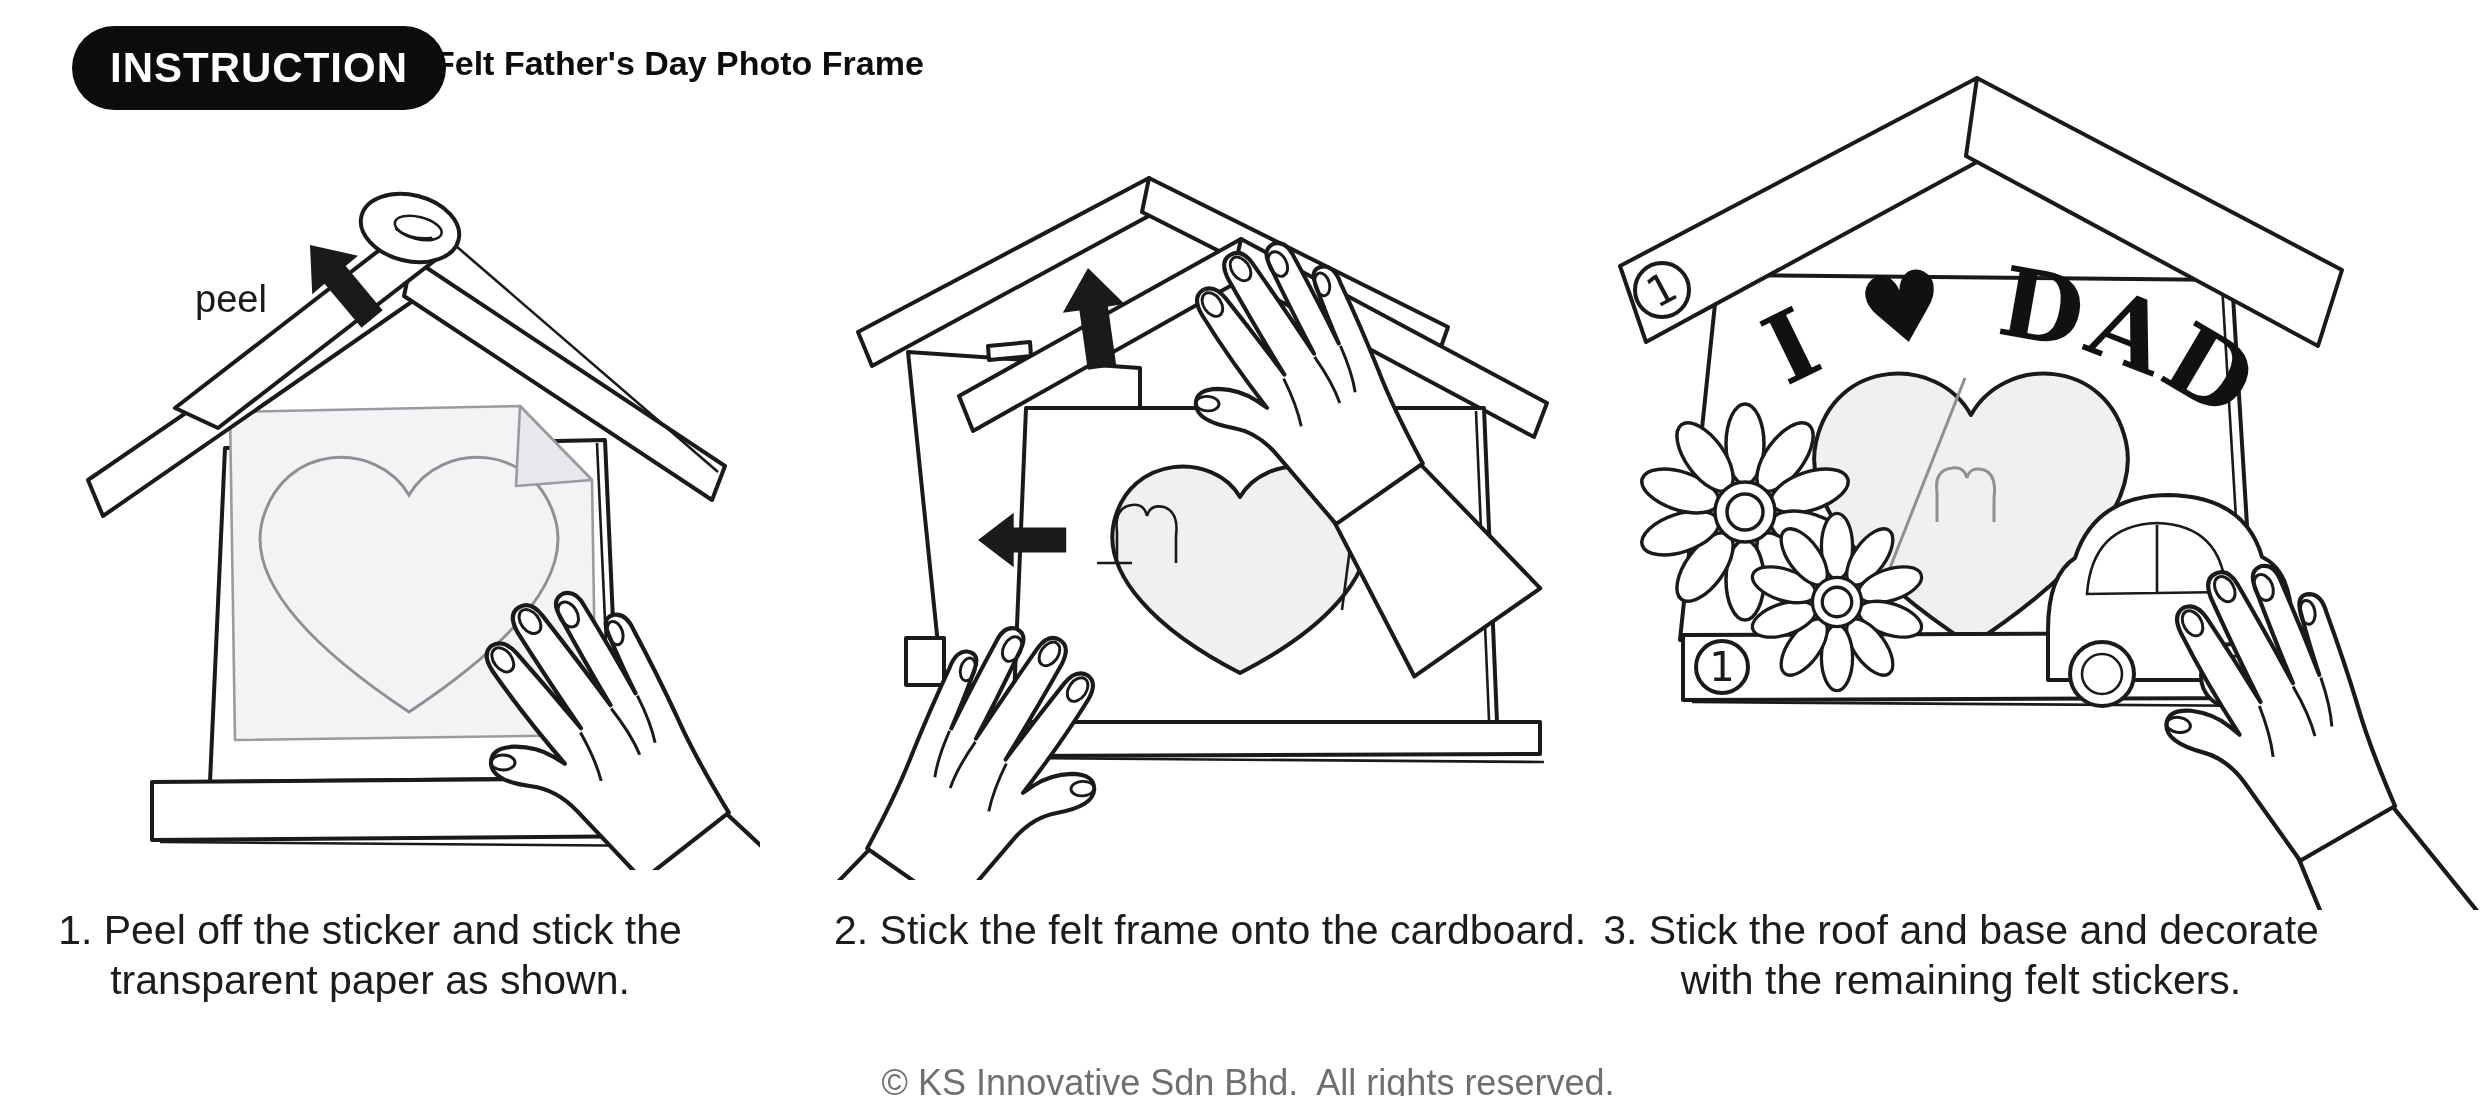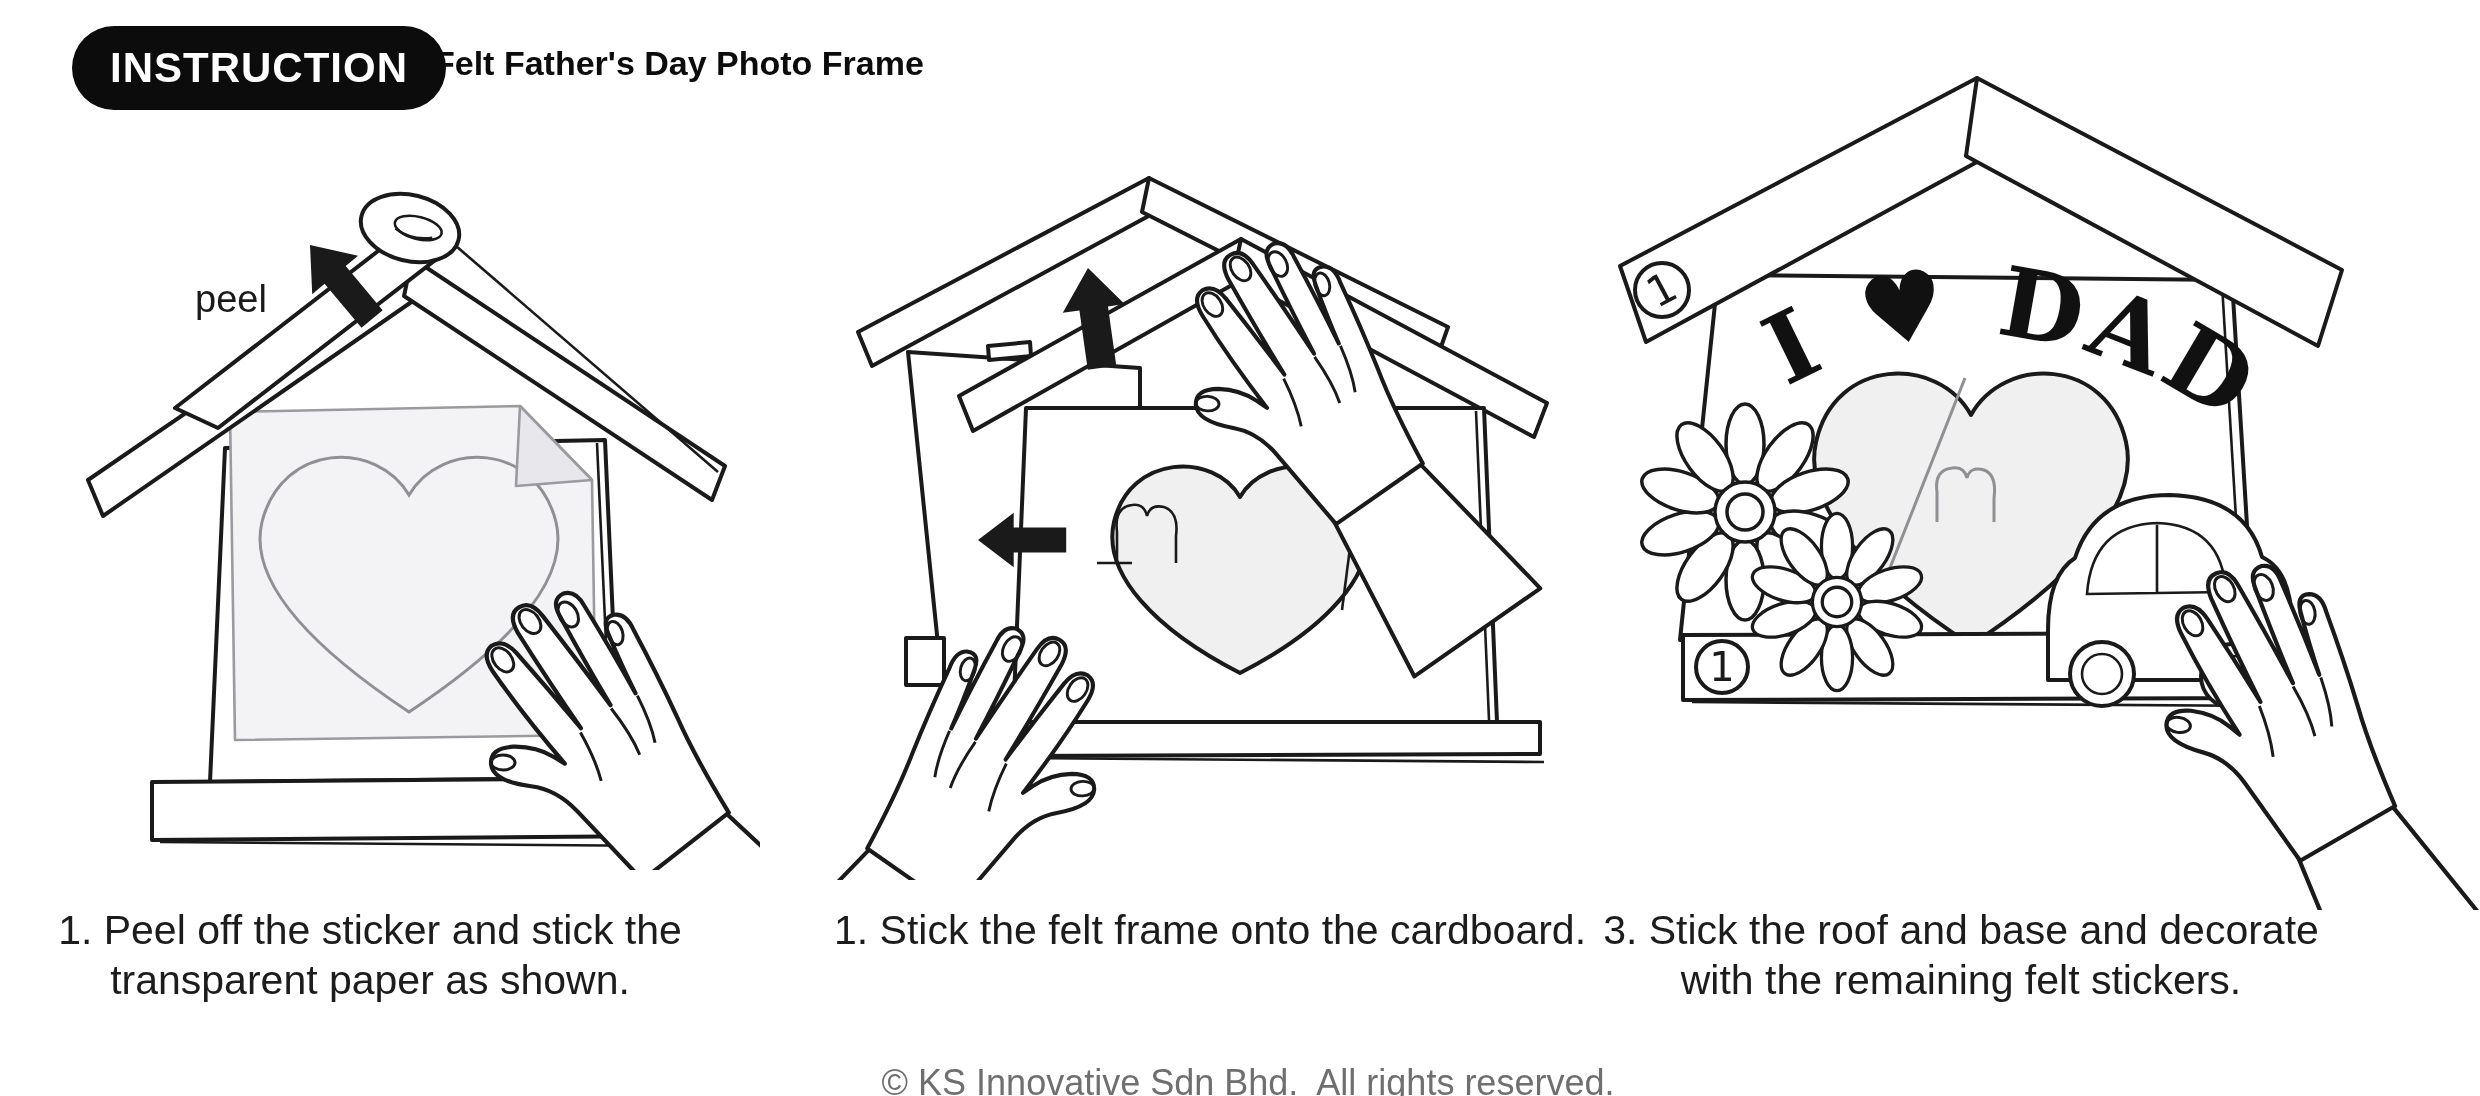--- a/index.html
+++ b/index.html
@@ -213,21 +213,21 @@
       <ellipse class="hand-det" cx="117" cy="94" rx="5" ry="8" transform="rotate(20 117 94)"></ellipse>
       <ellipse class="hand-det" cx="5" cy="116" rx="5" ry="8" transform="rotate(-52 5 116)"></ellipse>
     </g>
   </svg>
 
   <div class="caption" style="left:30px;top:905px;width:680px;">
     <div>1. Peel off the sticker and stick the</div>
     <div>transparent paper as shown.</div>
   </div>
   <div class="caption" style="left:770px;top:905px;width:880px;">
-    <div>1. Stick the felt frame onto the cardboard.</div>
+    <div>2. Stick the felt frame onto the cardboard.</div>
   </div>
   <div class="caption" style="left:1536px;top:905px;width:850px;">
     <div>3. Stick the roof and base and decorate</div>
     <div>with the remaining felt stickers.</div>
   </div>
 
   <div class="copyright">© KS Innovative Sdn Bhd.  All rights reserved.</div>
 
 </div>
 

